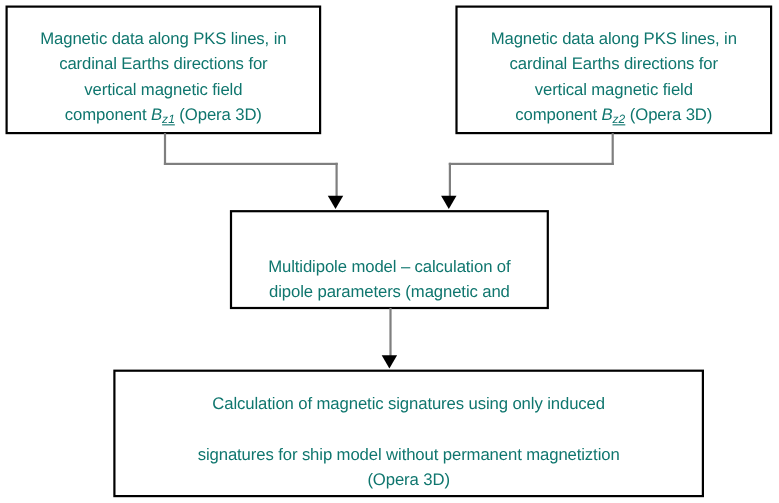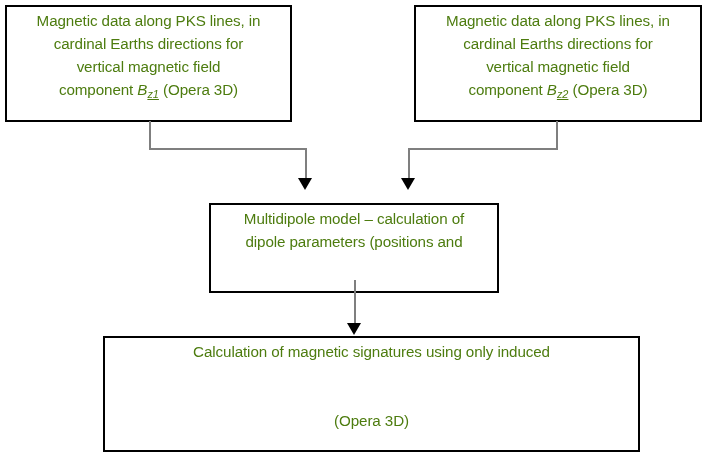--- a/index.html
+++ b/index.html
@@ -14,32 +14,32 @@
     background: #ffffff;
     overflow: hidden;
     font-family: "Liberation Sans", "DejaVu Sans", sans-serif;
   }
   .flow-box {
     position: absolute;
     box-sizing: border-box;
     border: 2.5px solid #000000;
     background: #ffffff;
     display: flex;
-    align-items: flex-start;
+    align-items: flex-end;
     justify-content: center;
     text-align: center;
-    color: #4d7c0f;
+    color: #0f766e;
     font-size: 15.2px;
     line-height: 1.52;
     letter-spacing: -0.1px;
     padding: 2px 10px;
   }
   #box-top-left  { left: 5px;   top: 5px;   width: 287px; height: 117px; }
   #box-top-right { left: 414px; top: 5px;   width: 288px; height: 117px; }
-  #box-middle    { left: 209px; top: 191px; width: 290px; height: 90px; margin-top: 12px;  }
+  #box-middle    { left: 209px; top: 191px; width: 290px; height: 90px;  }
   #box-bottom    { left: 103px; top: 336px; width: 537px; height: 116px; }
 
   .box-text { display: block; width: 100%; }
 
   .sub { font-size: 0.72em; vertical-align: -0.28em; letter-spacing: 0; text-decoration: underline; }
   .ital { font-style: italic; }
 
   
   .conn-v, .conn-h {
     position: absolute;
@@ -80,25 +80,25 @@
 
   <div class="flow-box" id="box-top-left">
     <span class="box-text"><span>Magnetic data along PKS lines, in</span><br><span>cardinal Earths directions for</span><br><span>vertical magnetic field</span><br><span>component </span><span class="ital">B</span><span class="sub ital">z1</span><span> (Opera 3D)</span></span>
   </div>
 
   <div class="flow-box" id="box-top-right">
     <span class="box-text"><span>Magnetic data along PKS lines, in</span><br><span>cardinal Earths directions for</span><br><span>vertical magnetic field</span><br><span>component </span><span class="ital">B</span><span class="sub ital">z2</span><span> (Opera 3D)</span></span>
   </div>
 
   <div class="flow-box" id="box-middle">
-    <span class="box-text"><span>Multidipole model – calculation of</span><br><span>dipole parameters (positions and</span><br></span>
+    <span class="box-text"><span>Multidipole model – calculation of</span><br><span>dipole parameters (magnetic and</span><br></span>
   </div>
 
   <div class="flow-box" id="box-bottom">
-    <span class="box-text"><span>Calculation of magnetic signatures using only induced</span><br><br><br><span>(Opera 3D)</span></span>
+    <span class="box-text"><span>Calculation of magnetic signatures using only induced</span><br><br><span>signatures for ship model without permanent magnetiztion</span><br><span>(Opera 3D)</span></span>
   </div>
 
   <div class="conn-v" id="conn-left-v1"></div>
   <div class="conn-h" id="conn-left-h"></div>
   <div class="conn-v" id="conn-left-v2"></div>
   <div class="arrow-down" id="arrow-left"></div>
 
   <div class="conn-v" id="conn-right-v1"></div>
   <div class="conn-h" id="conn-right-h"></div>
   <div class="conn-v" id="conn-right-v2"></div>

